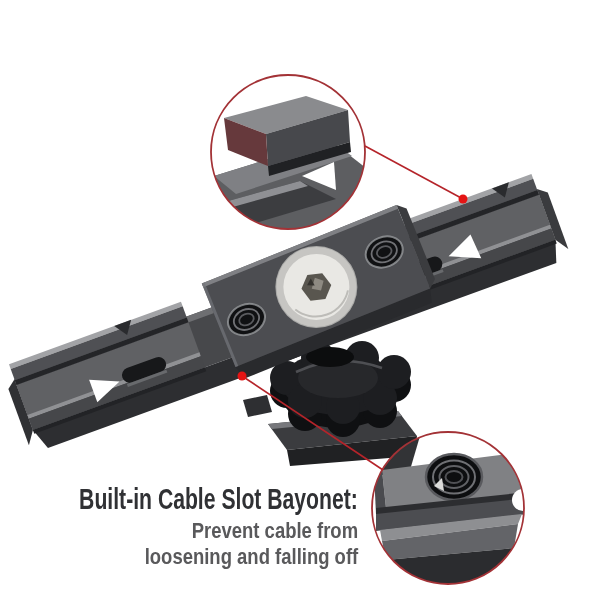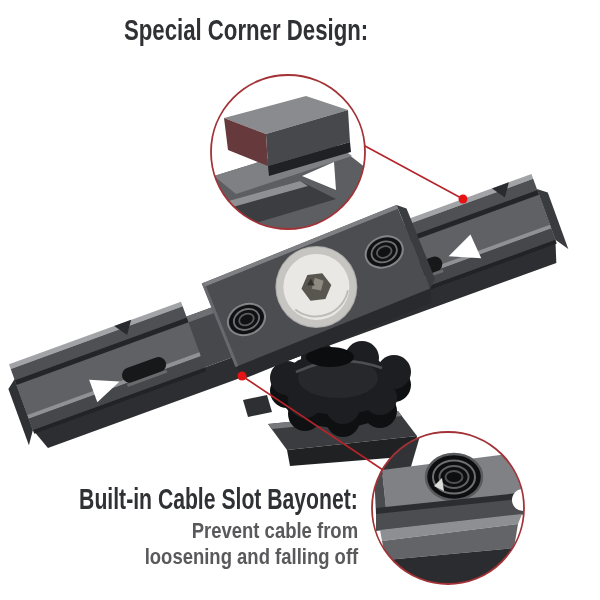--- a/index.html
+++ b/index.html
@@ -195,21 +195,20 @@
       <circle cx="448" cy="508" r="76" class="s-ring"></circle>
     </g>
 
     <line x1="365" y1="146" x2="463" y2="199" class="s-line"></line>
     <circle cx="463" cy="199" r="4.5" class="f-dot"></circle>
     <line x1="242" y1="376" x2="383" y2="470" class="s-line"></line>
     <circle cx="242" cy="376" r="4.5" class="f-dot"></circle>
   </svg>
 
   <div class="txt-top">
-    <div class="t-h"><span>Special Corner Design:</span></div>
   </div>
 
   <div class="txt-bottom">
     <div class="b-h"><span>Built-in Cable Slot Bayonet:</span></div>
     <div class="b-s"><span>Prevent cable from</span></div>
     <div class="b-s"><span>loosening and falling off</span></div>
   </div>
 
 </div>
 

